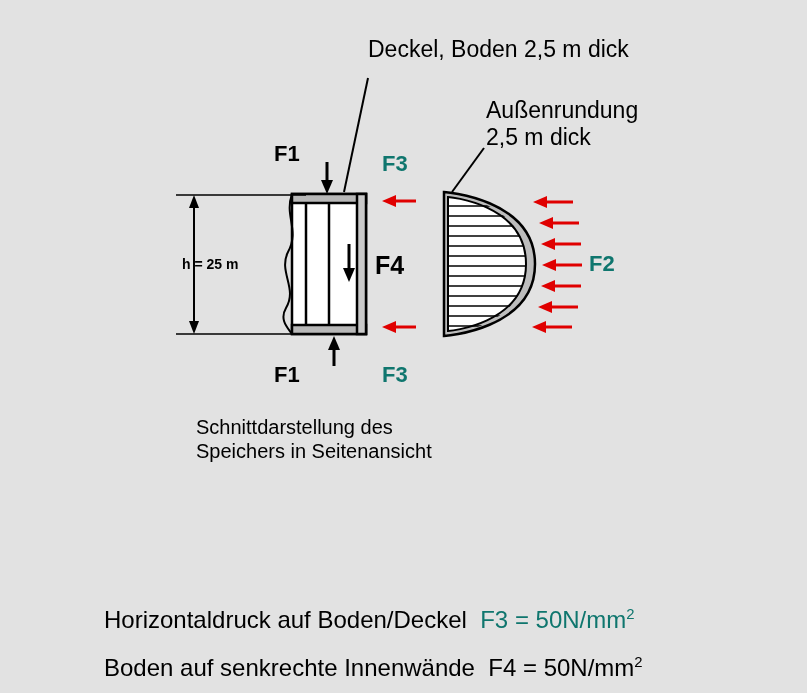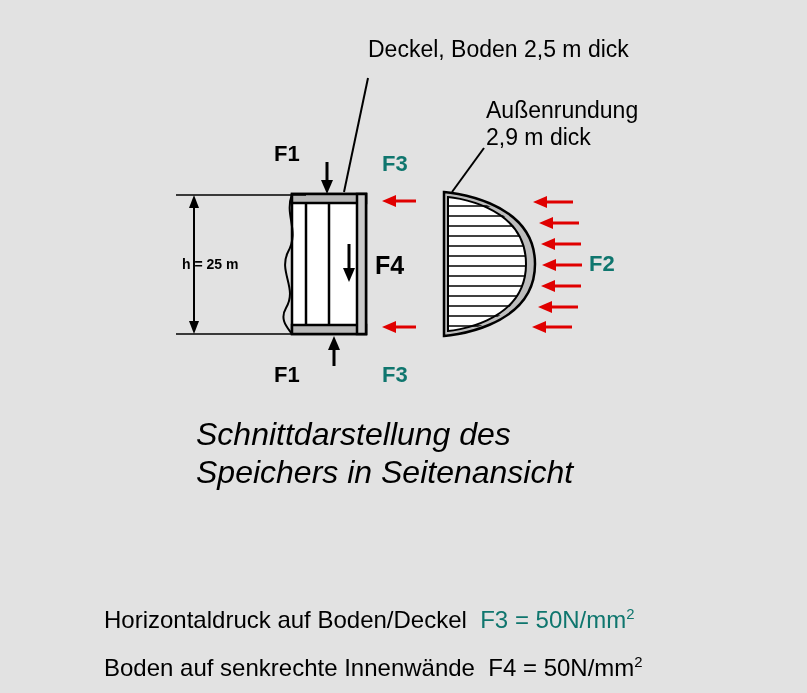--- a/index.html
+++ b/index.html
@@ -82,22 +82,21 @@
   #lab-h {
     left: 166px;
     top: 240px;
     font-size: 14px;
     font-weight: bold;
   }
   
   #cap-schnitt {
     left: 180px;
     top: 400px;
-    font-size: 32px;
-    font-style: italic;
+    font-size: 20px;
   }
   
   .eq {
     position: absolute;
     font-size: 24px;
     white-space: pre;
   }
   #eq1 { left: 88px; top: 542px; }
   #eq2 { left: 88px; top: 590px; }
   #eq3 { left: 88px; top: 638px; }
@@ -216,21 +215,21 @@
       </g>
       <g>
         <line x1="556" y1="311" x2="524" y2="311"></line>
         <polygon points="516,311 530,305 530,317" stroke="none"></polygon>
       </g>
     </g>
   </svg>
 
   <div class="lbl" id="cap-deckel">Deckel, Boden 2,5 m dick</div>
 
-  <div class="lbl" id="cap-aussen"><span>Außenrundung</span><br><span>2,9 m dick</span></div>
+  <div class="lbl" id="cap-aussen"><span>Außenrundung</span><br><span>2,5 m dick</span></div>
 
   <div class="lbl" id="lab-f1-top">F1</div>
   <div class="lbl red" id="lab-f3-top">F3</div>
   <div class="lbl" id="lab-f4">F4</div>
   <div class="lbl red" id="lab-f2">F2</div>
   <div class="lbl" id="lab-f1-bot">F1</div>
   <div class="lbl red" id="lab-f3-bot">F3</div>
 
   <div class="lbl" id="lab-h">h = 25 m</div>
 

